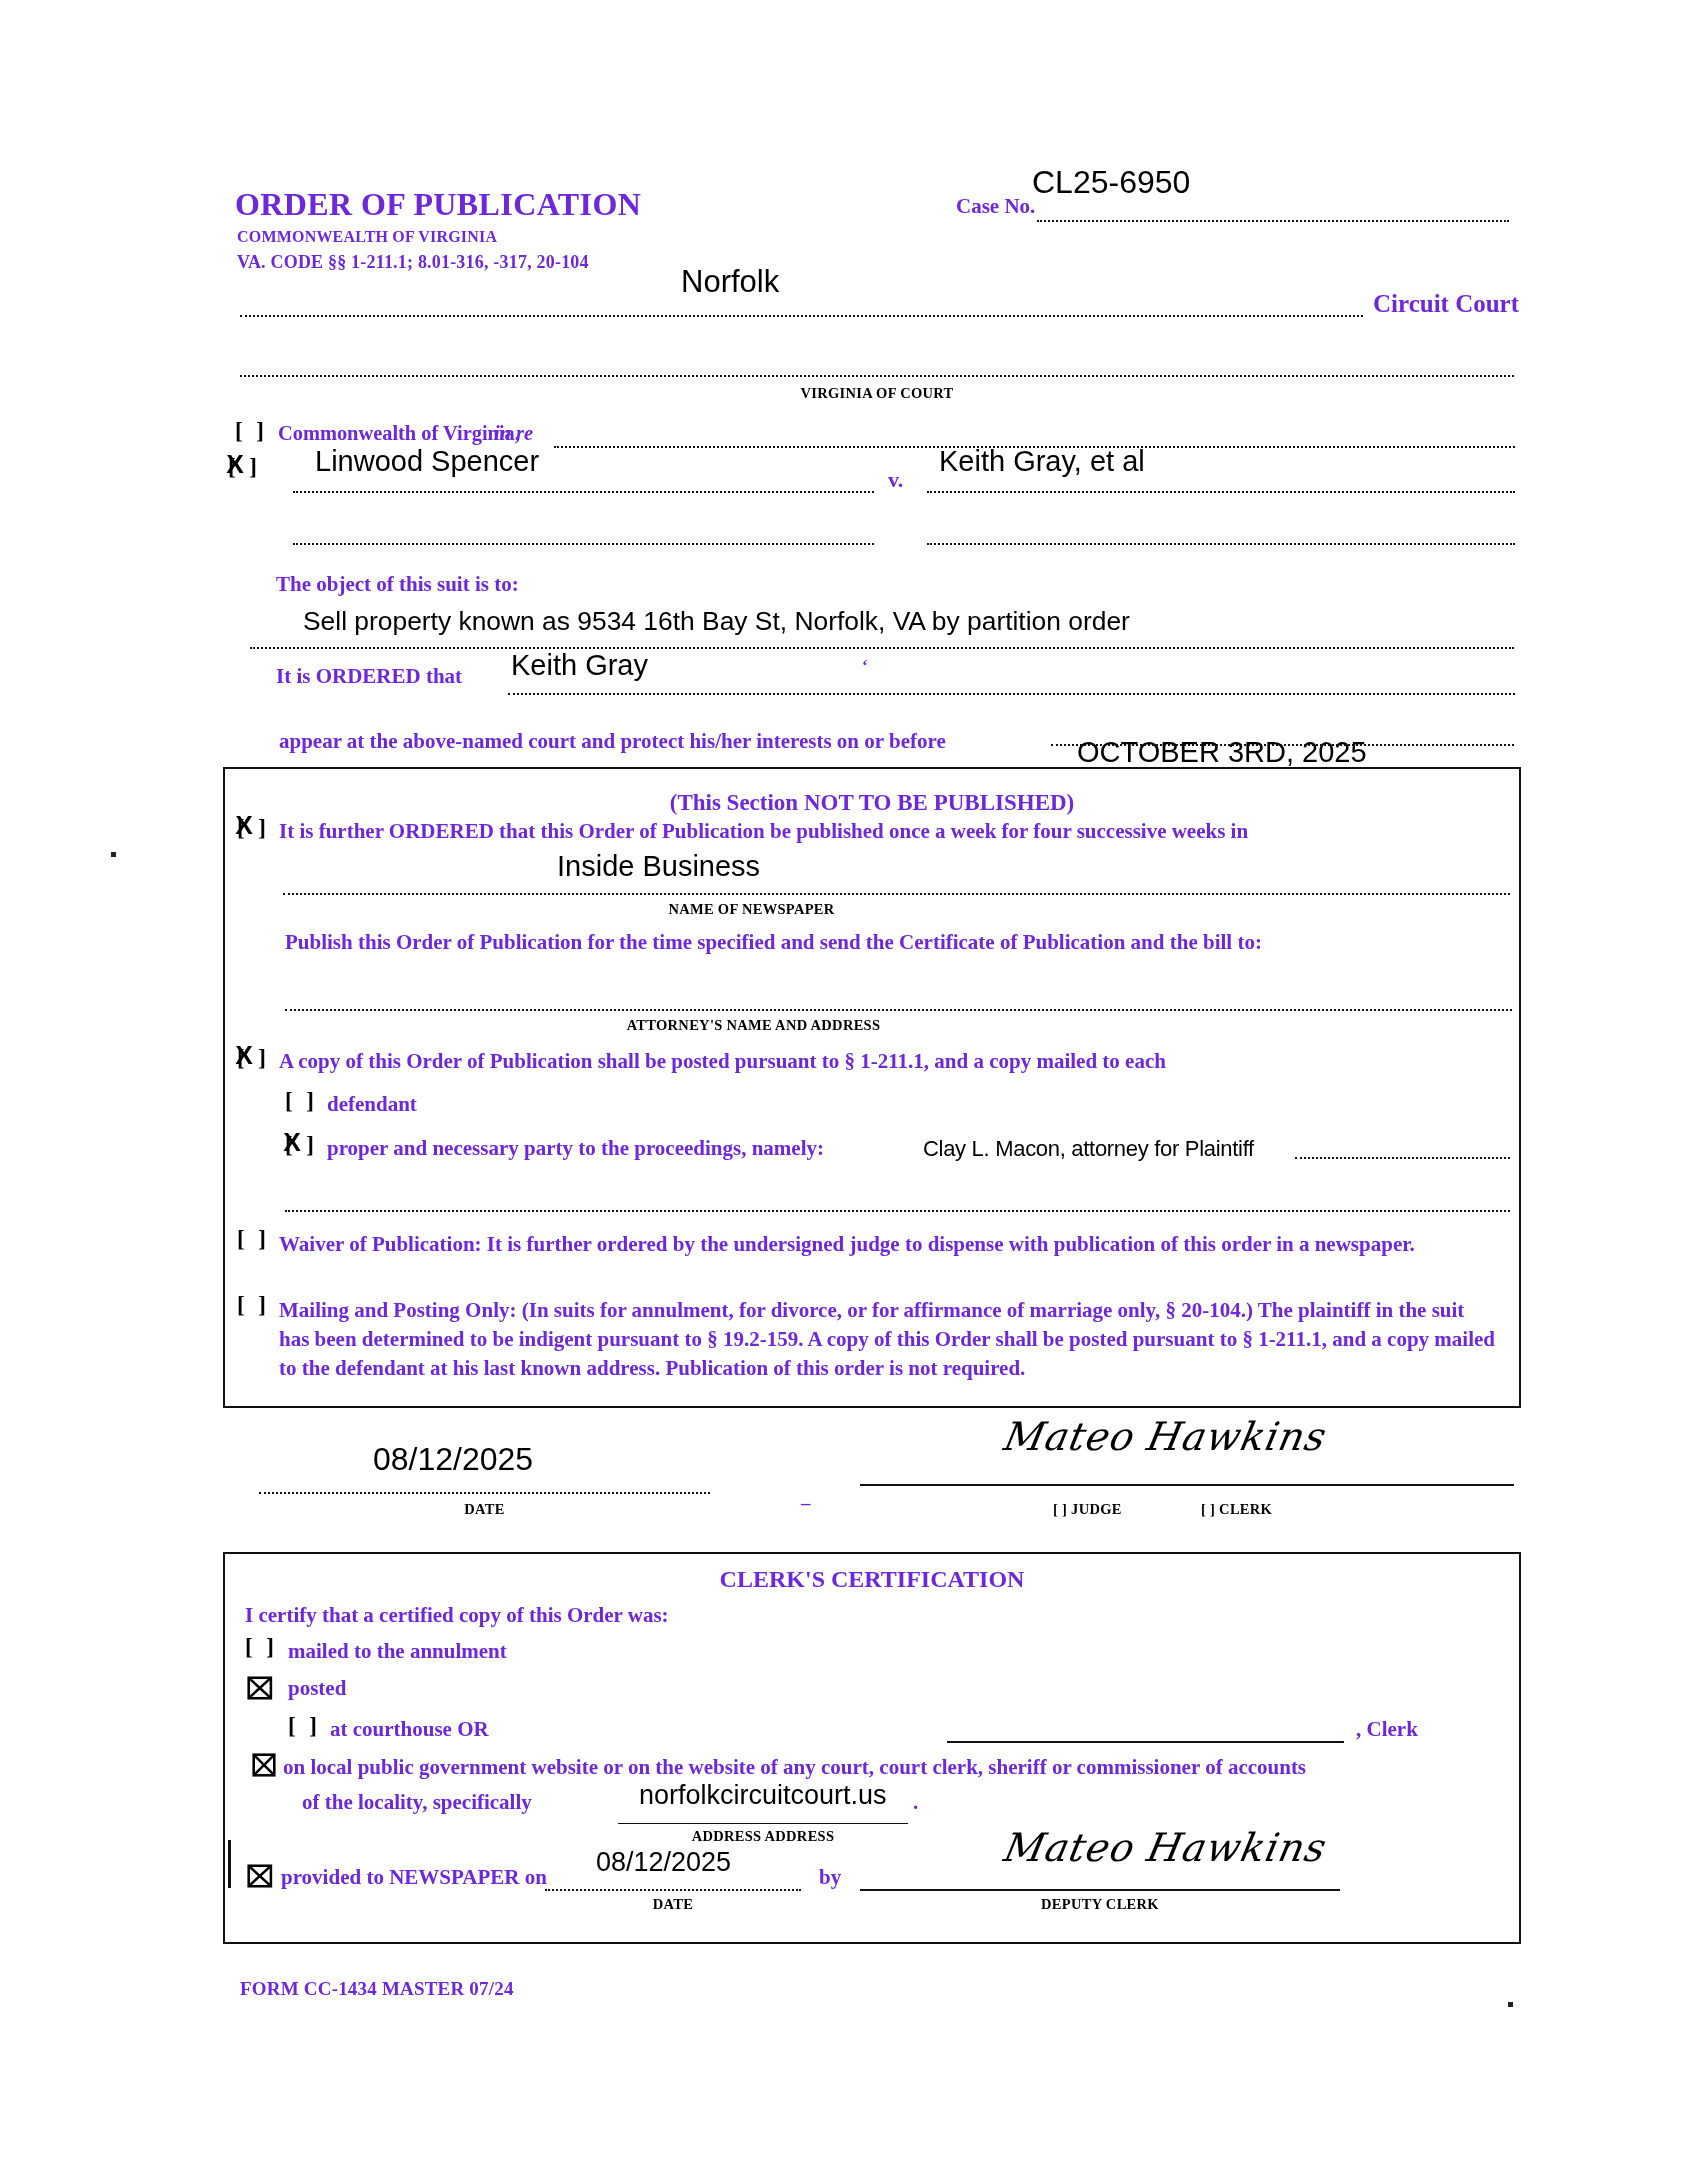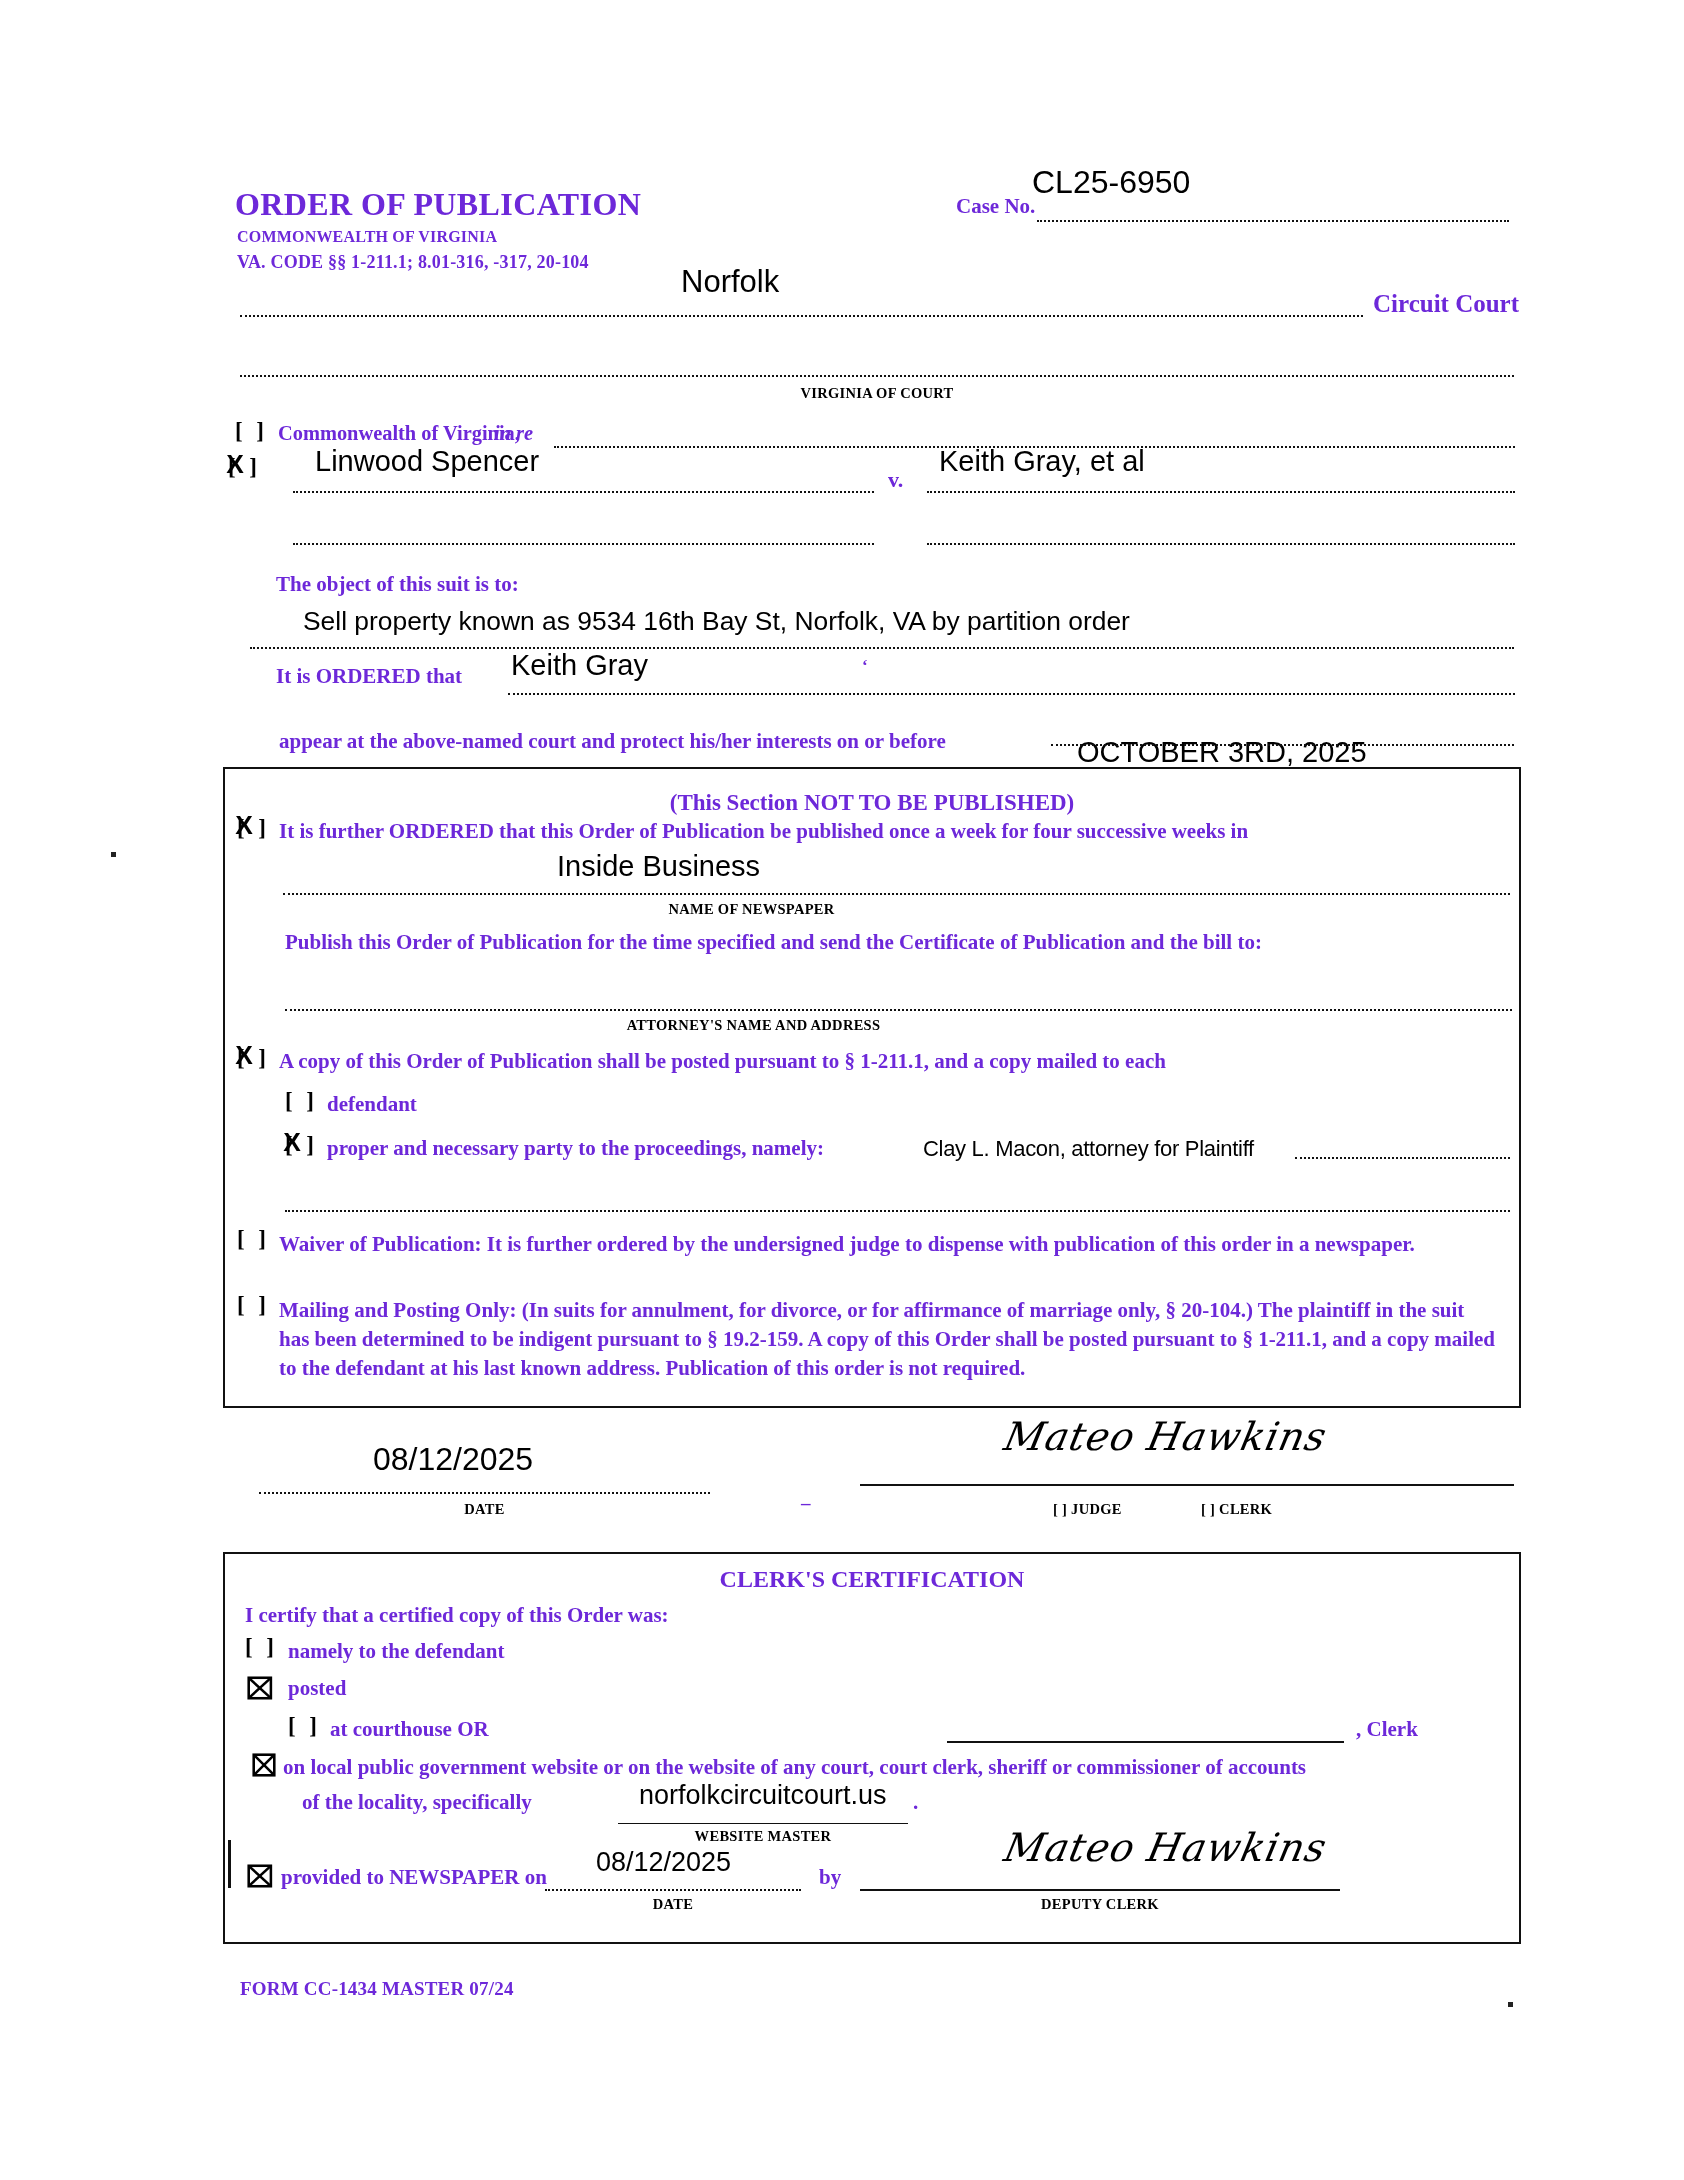--- a/index.html
+++ b/index.html
@@ -215,21 +215,21 @@
   <div class="abs pp" style="left:223px; top:1566px; width:1298px; text-align:center; font-size:24px;">CLERK'S CERTIFICATION</div>
 
   <div class="abs pp" style="left:245px; top:1603px; font-size:21px;">I certify that a certified copy of this Order was:</div>
 
   <div class="abs" style="left:245px; top:1635px;">
     <span class="cbox">
       <span class="lb">[</span>
       <span class="rb">]</span>
     </span>
   </div>
-  <div class="abs pp" style="left:288px; top:1639px; font-size:21px;">namely to the defendant</div>
+  <div class="abs pp" style="left:288px; top:1639px; font-size:21px;">mailed to the annulment</div>
 
   <div class="abs" style="left:247px; top:1676px;">
     <span class="boxx">
       <svg width="25.6" height="24" viewBox="0 0 30 28">
         <rect x="2" y="2" width="26" height="24" fill="none" stroke="#000" stroke-width="3"></rect>
         <line x1="3" y1="3" x2="27" y2="25" stroke="#000" stroke-width="3"></line>
         <line x1="27" y1="3" x2="3" y2="25" stroke="#000" stroke-width="3"></line>
       </svg>
     </span>
   </div>
@@ -254,21 +254,21 @@
         <line x1="25" y1="3" x2="3" y2="25" stroke="#000" stroke-width="3"></line>
       </svg>
     </span>
   </div>
   <div class="abs pp" style="left:283px; top:1755px; font-size:21px;">on local public government website or on the website of any court, court clerk, sheriff or commissioner of accounts</div>
 
   <div class="abs pp" style="left:302px; top:1790px; font-size:21px;">of the locality, specifically</div>
   <div class="abs fill" style="left:639px; top:1780px; font-size:27px;">norfolkcircuitcourt.us</div>
   <div class="abs thin" style="left:618px; top:1823px; width:290px;"></div>
   <div class="abs pp" style="left:913px; top:1790px; font-size:21px;">.</div>
-  <div class="abs caption" style="left:618px; top:1828px; width:290px;">WEBSITE MASTER</div>
+  <div class="abs caption" style="left:618px; top:1828px; width:290px;">ADDRESS ADDRESS</div>
 
   <div class="abs" style="left:247px; top:1864px;">
     <span class="boxx">
       <svg width="25.6" height="24" viewBox="0 0 30 28">
         <rect x="2" y="2" width="26" height="24" fill="none" stroke="#000" stroke-width="3"></rect>
         <line x1="3" y1="3" x2="27" y2="25" stroke="#000" stroke-width="3"></line>
         <line x1="27" y1="3" x2="3" y2="25" stroke="#000" stroke-width="3"></line>
       </svg>
     </span>
   </div>

